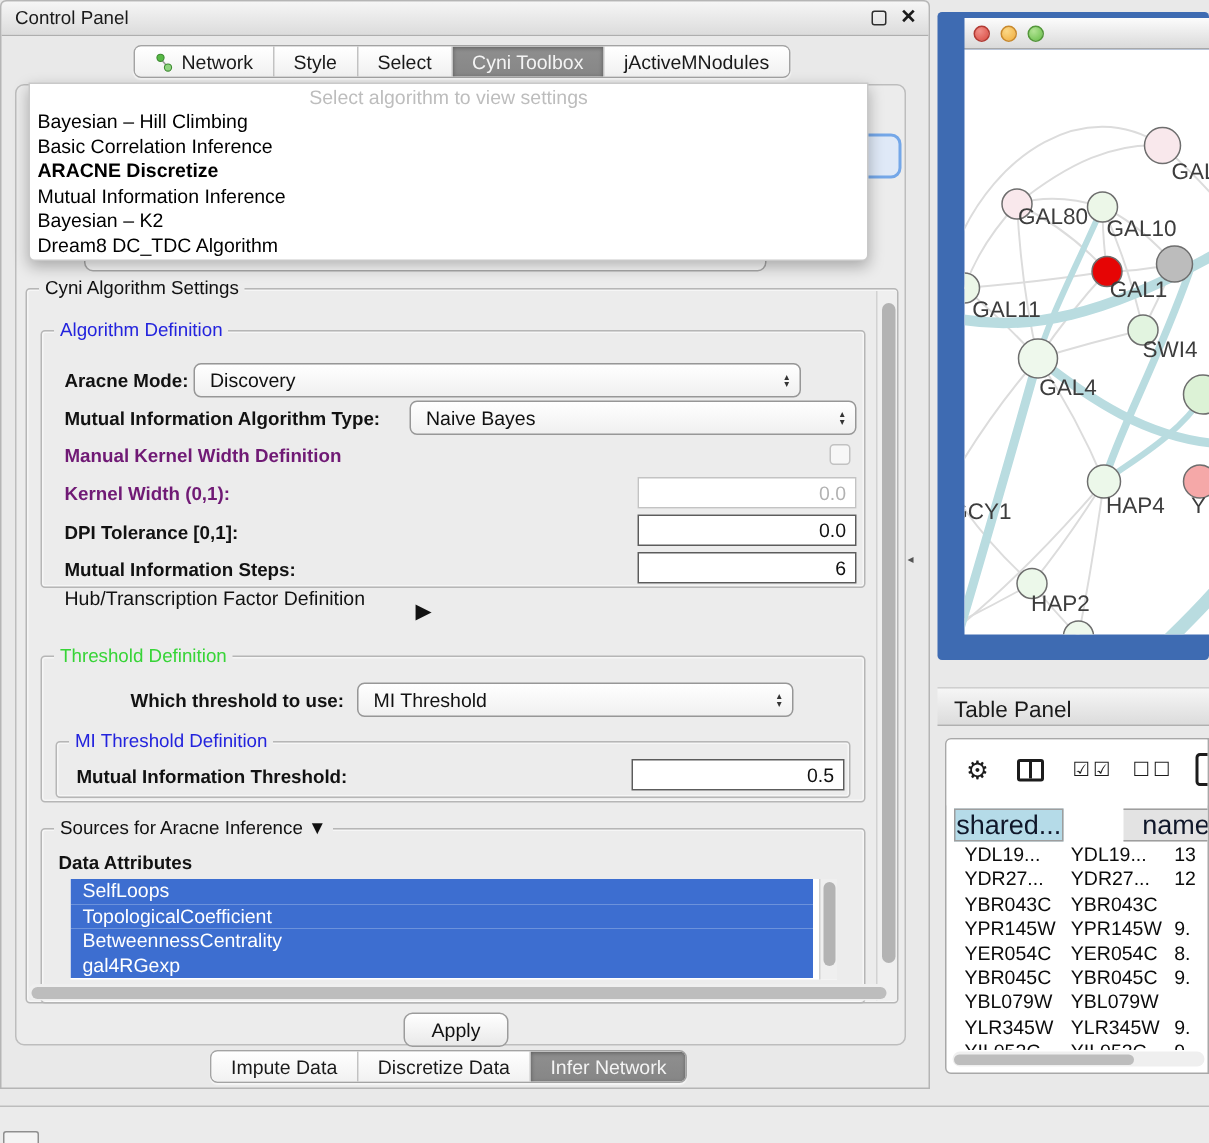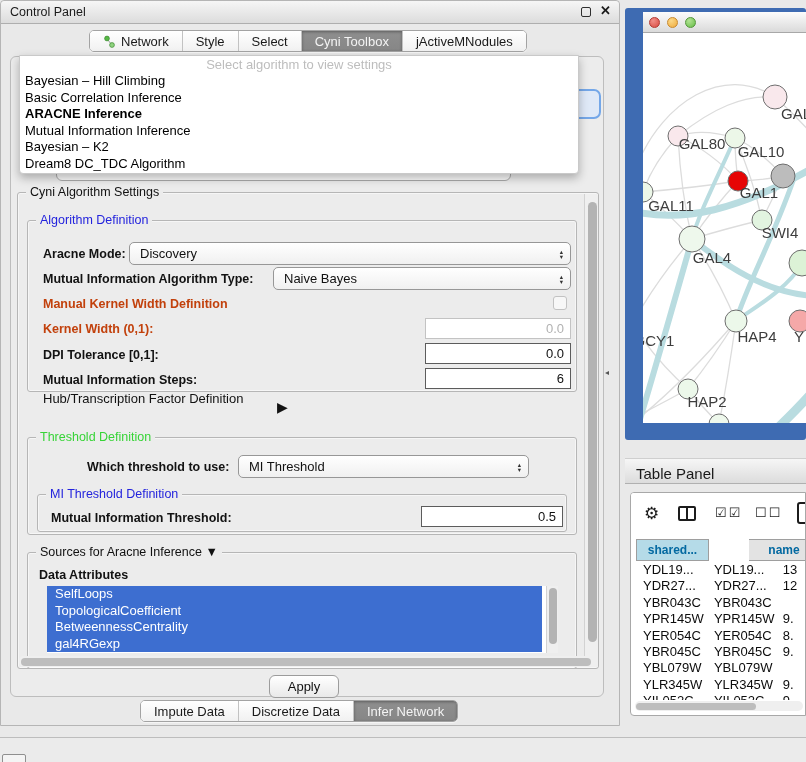--- a/index.html
+++ b/index.html
@@ -31,21 +31,21 @@
   .frag-gray{left:55px;top:162px;width:455px;height:18px;border:1px solid #ababab;border-radius:6px;background:#fbfbfb;}
 
   
   .gb{position:absolute;border:1px solid #b6b6b6;border-radius:3px;box-shadow:inset 0 0 0 1px rgba(255,255,255,.55);}
   .gb-title{position:absolute;top:-8px;left:8px;background:#ececec;padding:0 4px;font-size:12.5px;white-space:nowrap;}
   .t-blue{color:#2323dd;}
   .t-green{color:#37d437;}
   .t-black{color:#111;}
 
   .lbl{position:absolute;font-size:12.5px;font-weight:bold;color:#121212;white-space:nowrap;}
-  .lbl.dis{color:#c2410c;}
+  .lbl.dis{color:#701a75;}
   .plain{font-weight:normal;font-size:13px;}
 
   .combo{position:absolute;height:23px;border:1px solid #979797;border-radius:5px;background:linear-gradient(#ffffff,#f0f0f0);display:flex;align-items:center;}
   .combo-text{flex:1;padding-left:10px;font-size:13px;color:#111;}
   .combo-arrows{width:17px;display:flex;flex-direction:column;align-items:center;line-height:5px;font-size:6.5px;color:#333;}
   .field{position:absolute;height:21px;border:1px solid #5c5c5c;background:#fff;font-size:13px;color:#111;
          display:flex;align-items:center;justify-content:flex-end;padding-right:6px;}
   .field.dis{border-color:#c3c3c3;color:#b2b2b2;}
   .checkbox{position:absolute;width:14px;height:14px;border:1px solid #c2c2c2;border-radius:3px;background:#f7f7f7;}
 
@@ -80,21 +80,21 @@
   
   .tp-title{left:625px;top:458px;width:181px;height:26px;background:linear-gradient(#f6f6f6,#dcdcdc);border-bottom:1px solid #b0b0b0;border-top:1px solid #cfcfcf;}
   .tp-title span{position:absolute;left:11px;top:6px;font-size:15px;color:#1a1a1a;}
   .tp-box{left:630px;top:492px;width:176px;height:224px;background:#fff;border:1px solid #a8a8a8;border-radius:4px 0 0 4px;overflow:hidden;}
   .tp-toolbar{position:absolute;left:0;top:0;width:100%;height:44px;background:#fff;}
   .ticon{position:absolute;color:#1c1c1c;}
   .split-icon{width:18px;height:15px;border:2px solid #1c1c1c;border-radius:2px;}
   .split-icon:before{content:"";position:absolute;left:6px;top:0;width:2px;height:11px;background:#1c1c1c;}
   .partial-icon{width:16px;height:22px;border:2px solid #1c1c1c;border-radius:3px;}
   .tp-header{position:absolute;left:5px;top:46px;display:flex;height:22px;}
-  .tp-h{border:1px solid #9e9e9e;border-left:none;display:flex;align-items:center;justify-content:center;font-size:12px;color:#0369a1;font-weight:bold;}
+  .tp-h{border:1px solid #9e9e9e;border-left:none;display:flex;align-items:center;justify-content:center;font-size:18px;color:#0f172a;}
   .tp-h:first-child{border-left:1px solid #9e9e9e;}
   .tp-rows{position:absolute;left:5px;top:69px;width:171px;height:138px;overflow:hidden;}
   .tp-row{display:flex;height:16.4px;line-height:16.4px;font-size:13px;color:#0c0c0c;}
   .tp-c{padding-left:7px;white-space:nowrap;overflow:hidden;}
 
   
   .bottom-strip{left:0;top:737px;width:806px;height:25px;background:#ebebeb;border-top:1px solid #bdbdbd;}
   .mini-btn{position:absolute;left:2px;top:16px;width:24px;height:14px;border:1px solid #8f8f8f;border-radius:2px;background:#f4f4f4;}
 </style>
 </head>
@@ -142,21 +142,21 @@
 
     <div class="vtrack" style="left:583px;top:193px;width:14px;height:473px;">
       <div class="vthumb" style="left:2.5px;top:8px;width:9px;height:440px;"></div>
     </div>
 
     <div class="gb" style="left:26px;top:219px;width:550px;height:172px;">
       <span class="gb-title t-blue">Algorithm Definition</span>
     </div>
 
     <span class="lbl" style="left:42px;top:246px;">Aracne Mode:</span>
-    <div class="combo" style="left:128px;top:241px;width:442px;">
+    <div class="combo" style="left:128px;top:241px;width:405px;">
       <span class="combo-text">Discovery</span>
       <span class="combo-arrows">
           <span>▴</span>
           <span>▾</span>
         </span>
     </div>
 
     <span class="lbl" style="left:42px;top:271px;">Mutual Information Algorithm Type:</span>
     <div class="combo" style="left:272px;top:266px;width:298px;">
       <span class="combo-text">Naive Bayes</span>
@@ -231,21 +231,21 @@
         <div class="seg-item sel">
           <span>Infer Network</span>
         </div>
       </div>
 
     <div class="dropdown">
       <div class="dd-ph">Select algorithm to view settings</div>
       <div id="dd-items">
           <div class="dd-item">Bayesian – Hill Climbing</div>
           <div class="dd-item">Basic Correlation Inference</div>
-          <div class="dd-item sel">ARACNE Inference</div>
+          <div class="dd-item sel">ARACNE Discretize</div>
           <div class="dd-item">Mutual Information Inference</div>
           <div class="dd-item">Bayesian – K2</div>
           <div class="dd-item">Dream8 DC_TDC Algorithm</div>
         </div>
     </div>
   </div>
 
   <div class="abs gap-handle">◂</div>
 
   <div class="abs net-win">

